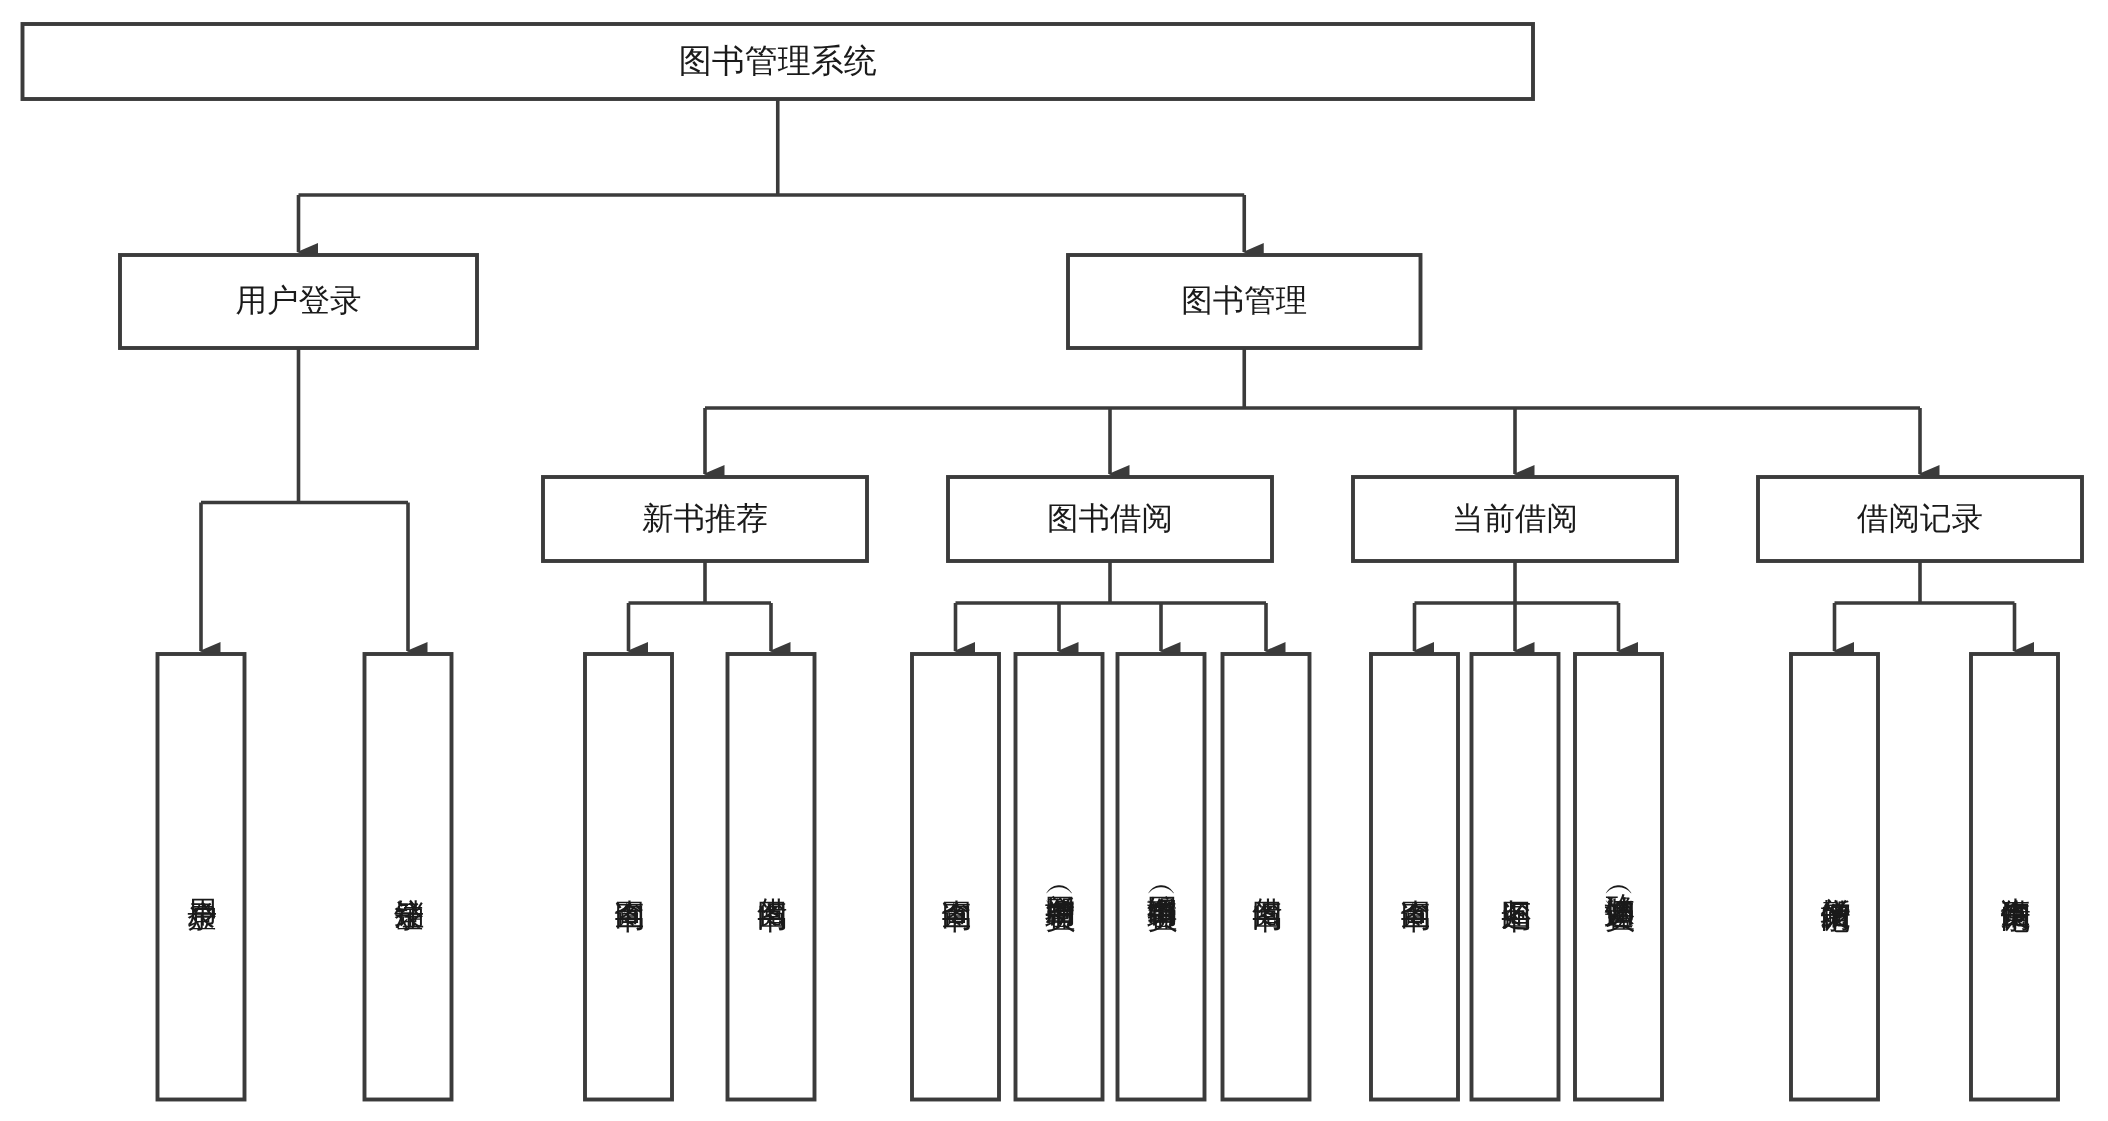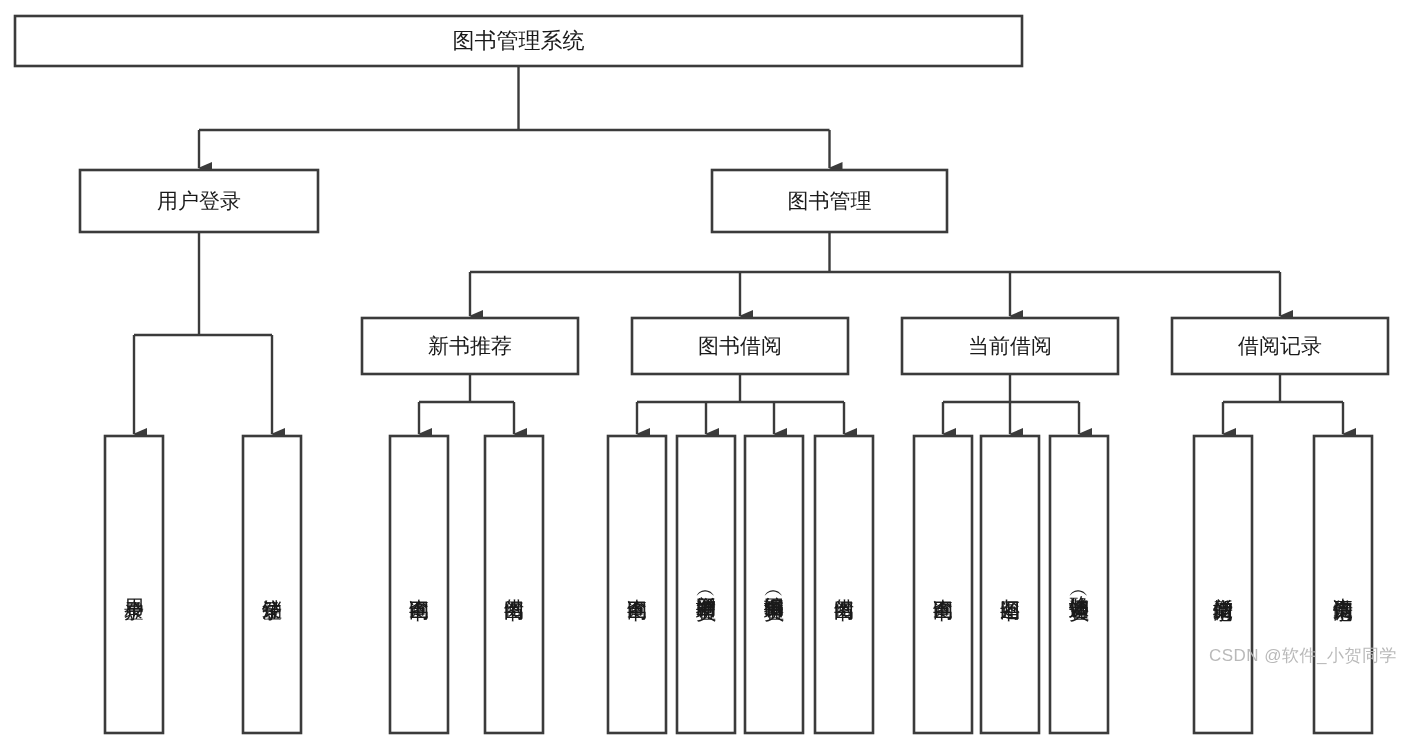--- a/index.html
+++ b/index.html
@@ -167,14 +167,13 @@
       <div class="v-label-wrap" style="left: 677px; top: 436px; width: 58px; height: 297px;">新增图书（管理员）</div>
       <div class="v-label-wrap" style="left: 745px; top: 436px; width: 58px; height: 297px;">编辑图书（管理员）</div>
       <div class="v-label-wrap" style="left: 815px; top: 436px; width: 58px; height: 297px;">借阅图书</div>
       <div class="v-label-wrap" style="left: 914px; top: 436px; width: 58px; height: 297px;">查询图书</div>
       <div class="v-label-wrap" style="left: 981px; top: 436px; width: 58px; height: 297px;">归还图书</div>
       <div class="v-label-wrap" style="left: 1050px; top: 436px; width: 58px; height: 297px;">确认归还（管理员）</div>
       <div class="v-label-wrap" style="left: 1194px; top: 436px; width: 58px; height: 297px;">新增借阅记录</div>
       <div class="v-label-wrap" style="left: 1314px; top: 436px; width: 58px; height: 297px;">查询借阅记录</div>
     </div>
 
-  <div id="watermark">CSDN @软件_小贺同学</div>
 </div>
 
 </body></html>

